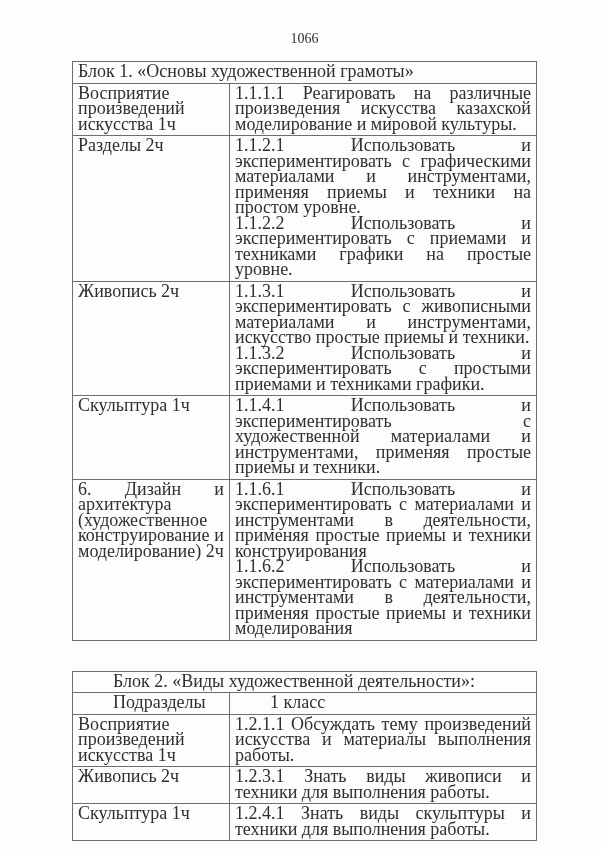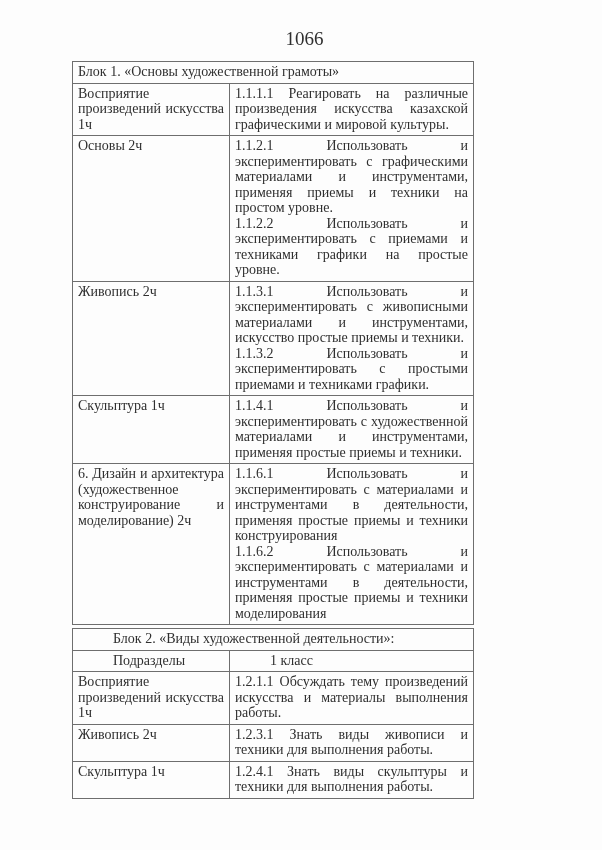--- a/index.html
+++ b/index.html
@@ -13,34 +13,34 @@
   .page {
     width: 602px;
     height: 850px;
     font-family: "Liberation Serif", "DejaVu Serif", serif;
     color: var(--text-color, #2f2f2f);
     background: #fdfdfd;
   }
   .page-number {
     margin: 31px 65px 0 72px;
     text-align: center;
-    font-size: 19px;
+    font-size: 14px;
     line-height: 16px;
   }
   table.doc-table {
     border-collapse: collapse;
     table-layout: fixed;
-    width: 402px;
+    width: 465px;
     margin-left: 72px;
-    font-size: 14px;
+    font-size: 18px;
     line-height: 15.5px;
     color: var(--text-color, #2f2f2f);
   }
   table.t1 { margin-top: 14px; }
-  table.t2 { margin-top: 3px; }
+  table.t2 { margin-top: 30px; }
   .doc-table td {
     border: 1px solid var(--border-color, #6e6e6e);
     padding: 2px 5px 3px 5px;
     vertical-align: top;
     text-align: justify;
   }
   .doc-table td.title-cell {
     text-align: left;
   }
   .indent {
@@ -65,25 +65,25 @@
         <col class="col-sections">
         <col>
       </colgroup>
     <tbody>
       <tr>
         <td colspan="2" class="title-cell">Блок 1. «Основы художественной грамоты»</td>
       </tr>
       <tr>
         <td>Восприятие произведений искусства 1ч</td>
         <td>
-          <p>1.1.1.1 Реагировать на различные произведения искусства казахской графическими и мировой культуры.</p>
+          <p>1.1.1.1 Реагировать на различные произведения искусства казахской моделирование и мировой культуры.</p>
         </td>
       </tr>
       <tr>
-        <td>Основы 2ч</td>
+        <td>Разделы 2ч</td>
         <td>
           <p>1.1.2.1 Использовать и экспериментировать с графическими материалами и инструментами, применяя приемы и техники на простом уровне.</p>
           <p>1.1.2.2 Использовать и экспериментировать с приемами и техниками графики на простые уровне.</p>
         </td>
       </tr>
       <tr>
         <td>Живопись 2ч</td>
         <td>
           <p>1.1.3.1 Использовать и экспериментировать с живописными материалами и инструментами, искусство простые приемы и техники.</p>
           <p>1.1.3.2 Использовать и экспериментировать с простыми приемами и техниками графики.</p>

